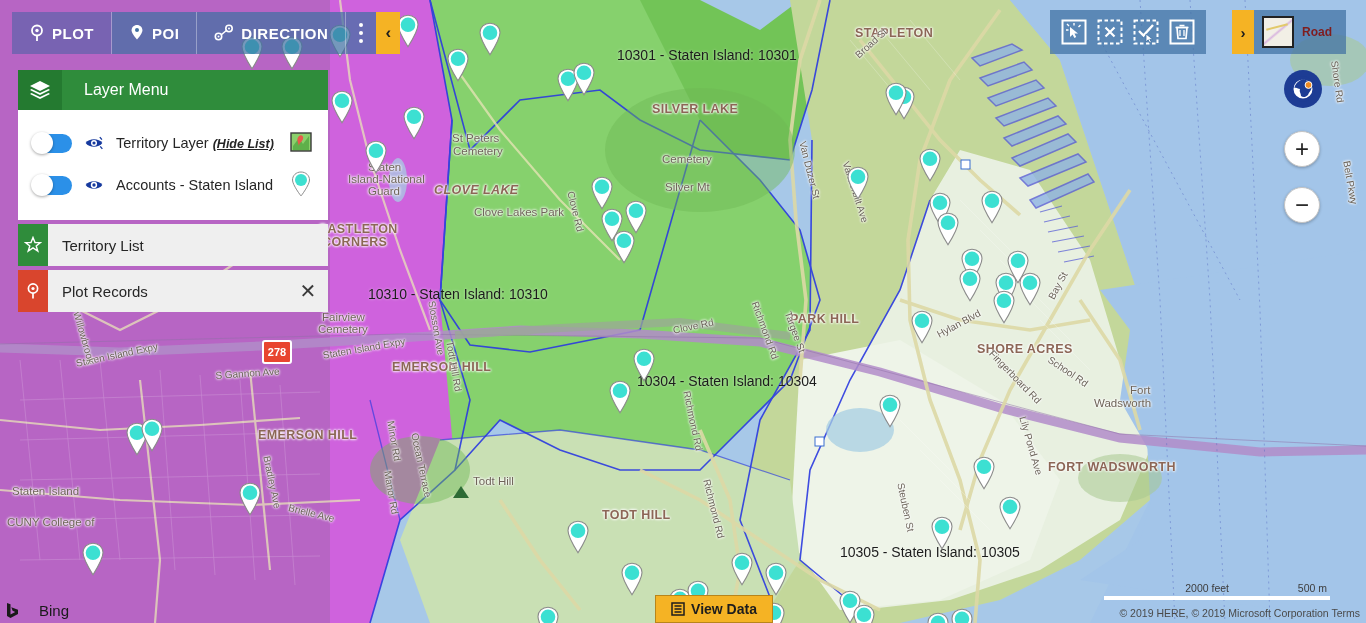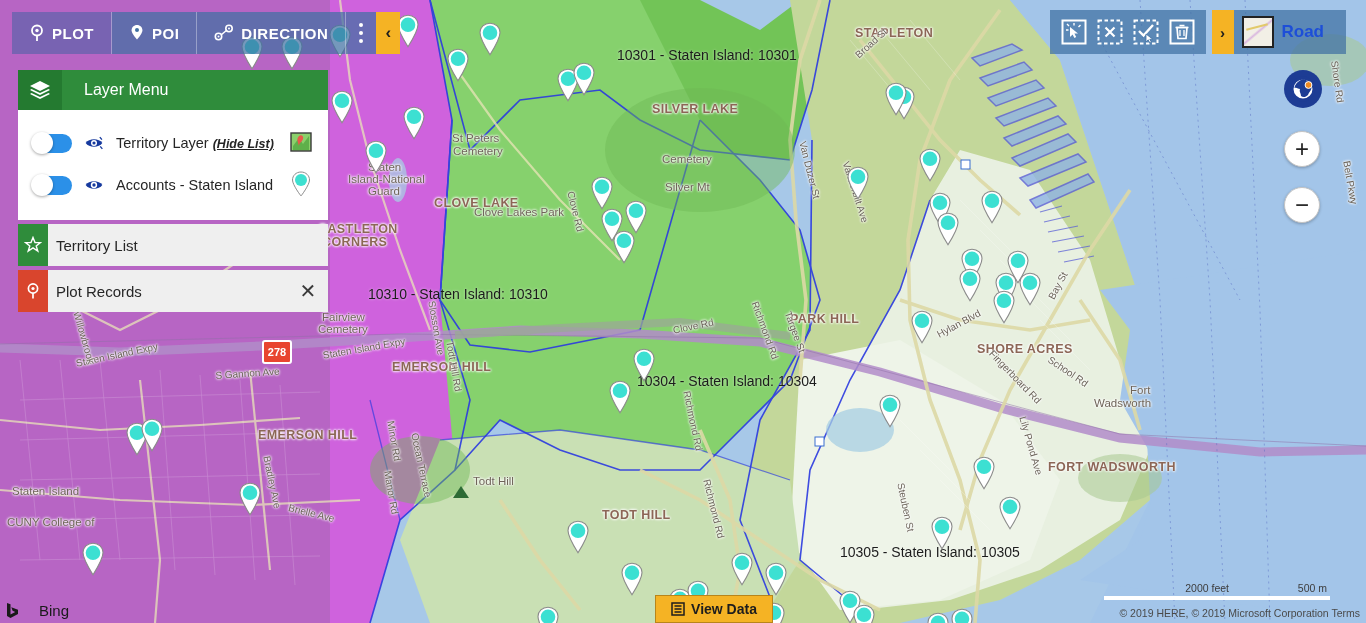--- a/index.html
+++ b/index.html
@@ -228,21 +228,21 @@
     color: #262626;
   }
   .panel-bar .ico {
     width: 30px; height: 42px;
     display: flex; align-items: center; justify-content: center;
     color: #fff;
     flex: none;
   }
   .panel-bar .ico.green { background: #2f8c3b; }
   .panel-bar .ico.red { background: #d9452d; }
-  .panel-bar .bt { padding-left: 8px; flex: 1; font-size: 15px; }
+  .panel-bar .bt { padding-left: 14px; flex: 1; font-size: 15px; }
   .panel-bar .x {
     width: 40px; text-align: center;
     font-size: 20px; color: #3a3a3a;
     cursor: pointer;
   }
 
   
   #rtools {
     position: absolute; top: 10px; right: 160px;
     display: flex; gap: 0;
@@ -278,22 +278,22 @@
     flex: none;
   }
   #maptype .thumb::after {
     content: "";
     position: absolute; left: 2px; top: 8px;
     width: 22px; height: 2px;
     background: #e2c96a;
     transform: rotate(-14deg);
   }
   #maptype .mt-label {
-    color: #1d4ed8; font-weight: bold; font-size: 17px;
-    padding-right: 22px;
+    color: #7f1d1d; font-weight: bold; font-size: 12px;
+    padding-right: 14px;
   }
 
   
   #locate {
     position: absolute; top: 70px; right: 44px;
     width: 38px; height: 38px; border-radius: 50%;
     background: #1d3c94;
     display: flex; align-items: center; justify-content: center;
     cursor: pointer; z-index: 35;
   }
@@ -475,21 +475,21 @@
                 border:2px solid #fff; border-radius:3px; color:#fff; font-size:11px;
                 font-weight:bold; text-align:center; line-height:20px; text-shadow:none;">278</div>
 
     <div id="maplabels">
         <div class="lbl-terr" style="left: 617px; top: 47px;">10301 - Staten Island: 10301</div>
         <div class="lbl-terr" style="left: 368px; top: 286px;">10310 - Staten Island: 10310</div>
         <div class="lbl-terr" style="left: 637px; top: 373px;">10304 - Staten Island: 10304</div>
         <div class="lbl-terr" style="left: 840px; top: 544px;">10305 - Staten Island: 10305</div>
         <div class="lbl lbl-hood" style="left: 855px; top: 26px;">STAPLETON</div>
         <div class="lbl lbl-hood" style="left: 608px; top: 102px; padding-left: 44px;">SILVER LAKE</div>
-        <div class="lbl lbl-hood" style="left: 434px; top: 196px;">CLOVE LAKE</div>
+        <div class="lbl lbl-hood" style="left: 434px; top: 183px; font-style: italic;">CLOVE LAKE</div>
         <div class="lbl lbl-hood" style="left: 318px; top: 222px;">CASTLETON</div>
         <div class="lbl lbl-hood" style="left: 322px; top: 235px;">CORNERS</div>
         <div class="lbl lbl-hood" style="left: 790px; top: 312px;">PARK HILL</div>
         <div class="lbl lbl-hood" style="left: 977px; top: 342px;">SHORE ACRES</div>
         <div class="lbl lbl-hood" style="left: 392px; top: 360px;">EMERSON HILL</div>
         <div class="lbl lbl-hood" style="left: 258px; top: 428px;">EMERSON HILL</div>
         <div class="lbl lbl-hood" style="left: 602px; top: 508px;">TODT HILL</div>
         <div class="lbl lbl-hood" style="left: 1048px; top: 460px;">FORT WADSWORTH</div>
         <div class="lbl lbl-poi" style="left: 452px; top: 132px;">St Peters</div>
         <div class="lbl lbl-poi" style="left: 453px; top: 145px;">Cemetery</div>

